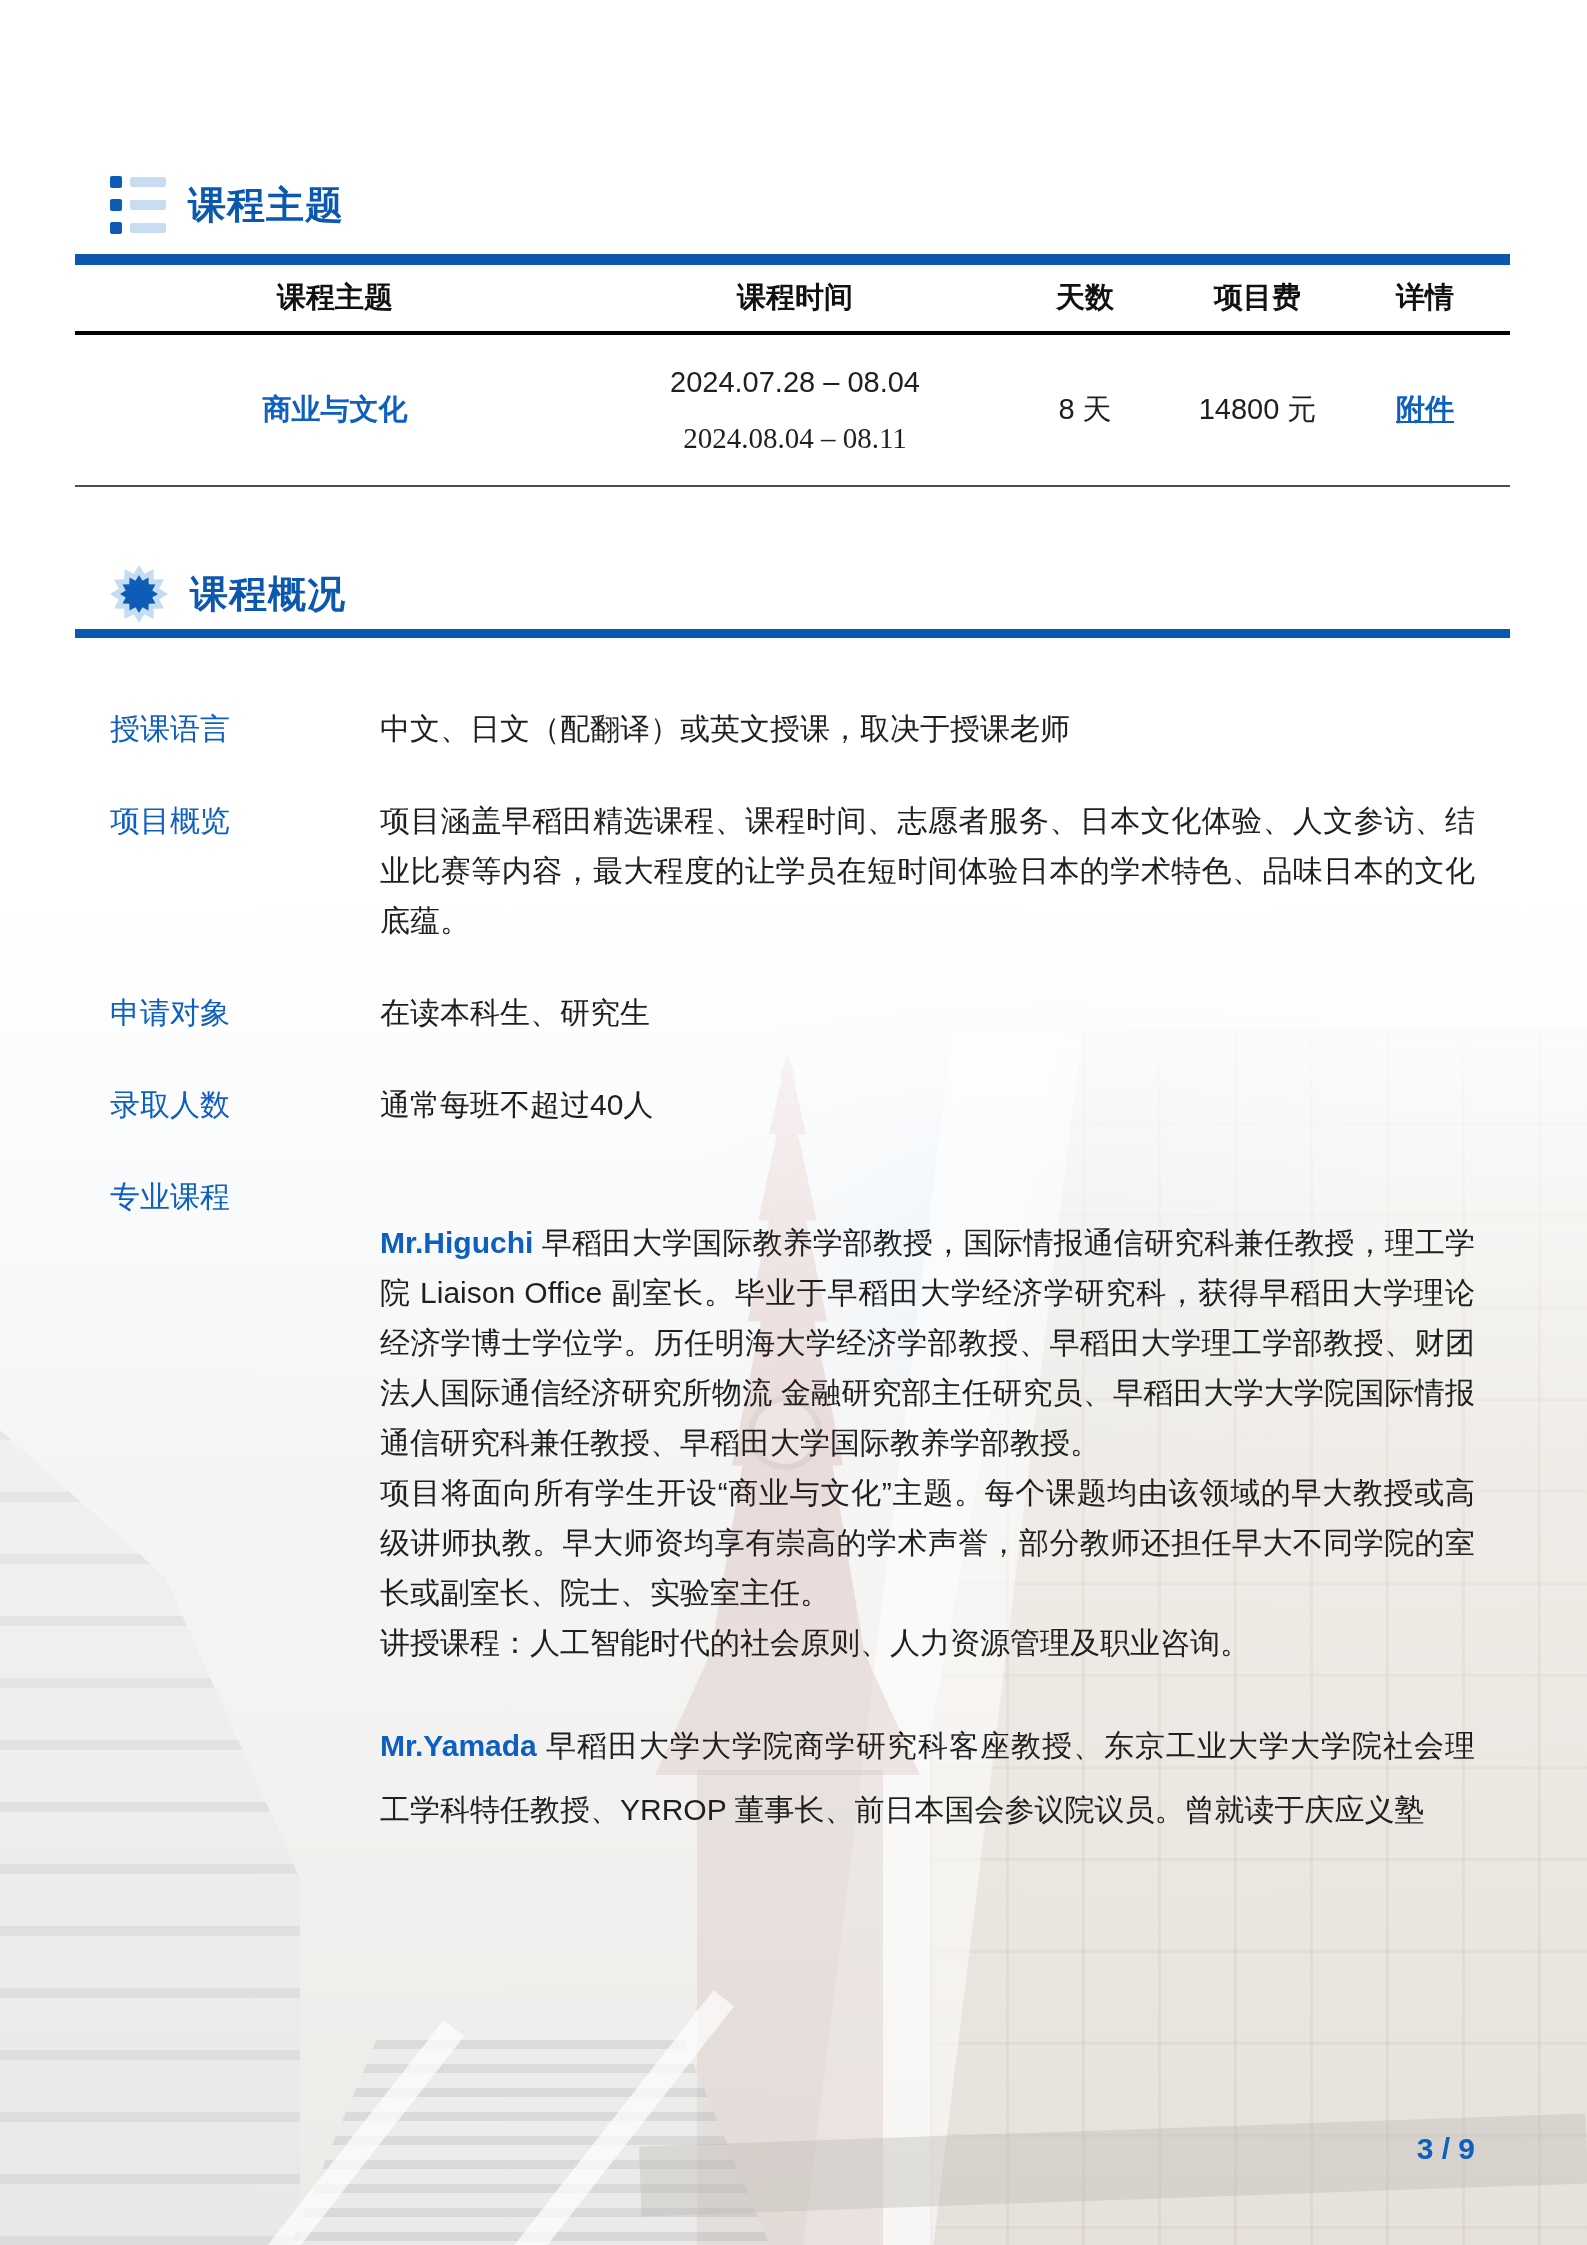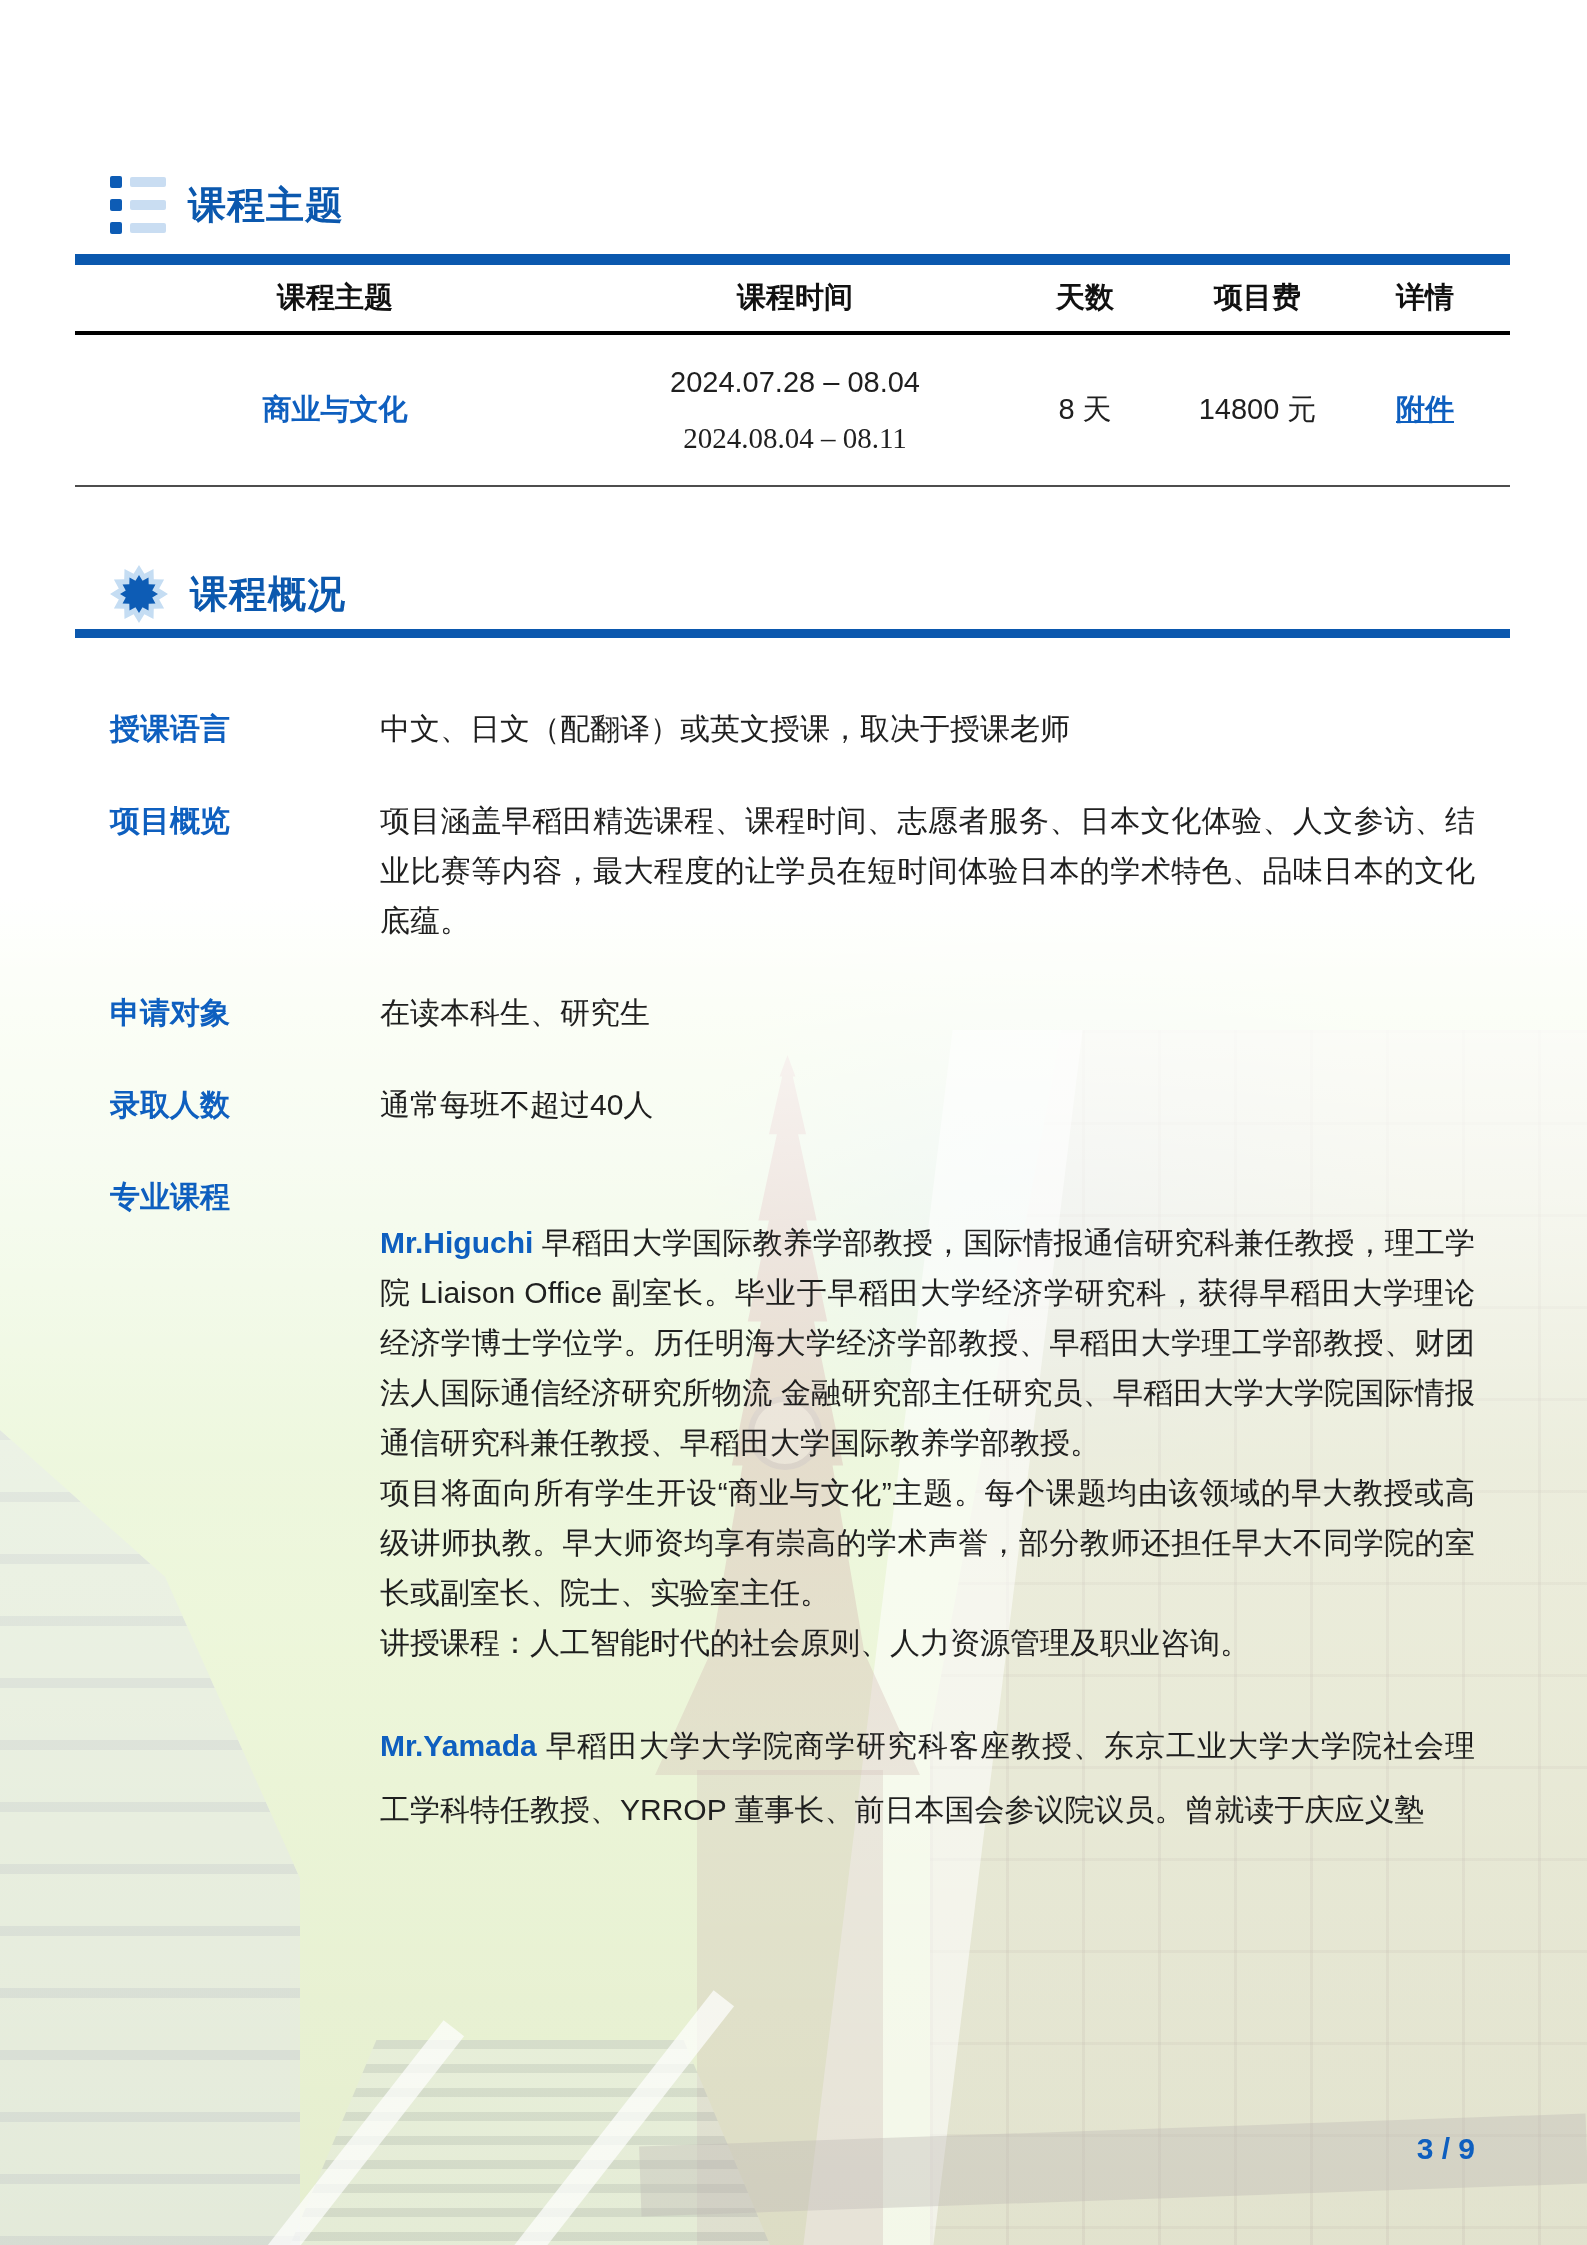--- a/index.html
+++ b/index.html
@@ -1,17 +1,17 @@
 <!DOCTYPE html>
 <html><head>
 <meta charset="utf-8">
 <style>
   html,body{margin:0;padding:0;background:#fff;}
   .page{
-    position:relative;width:1587px;height:2245px;overflow:hidden;background:#bef264;
+    position:relative;width:1587px;height:2245px;overflow:hidden;background:#e5e5e5;
     font-family:"Liberation Sans","DejaVu Sans",sans-serif;color:#1f1f1f;
   }
   
   .bg{position:absolute;inset:0;z-index:0;}
   .photo-base{position:absolute;left:0;right:0;top:900px;bottom:0;
     background:linear-gradient(to bottom,rgba(224,232,242,0) 0,rgba(220,230,240,.5) 18%,rgba(230,228,222,.55) 55%,rgba(212,206,196,.6) 100%);}
   .sky{position:absolute;left:700px;top:930px;width:720px;height:560px;
     background:radial-gradient(ellipse at 50% 45%,rgba(148,190,232,.5),rgba(148,190,232,0) 70%);}
   .tower{position:absolute;left:655px;top:1055px;width:265px;height:720px;
     background:linear-gradient(to bottom,rgba(158,45,40,.6),rgba(150,60,50,.4) 55%,rgba(140,80,70,.28));
@@ -64,21 +64,21 @@
   .t-row .c{text-align:center;}
   .theme{font-weight:bold;color:#0E5FBF;}
   .dates div{line-height:46px;}
   .dates div + div{margin-top:10px;font-family:Liberation Serif, serif;}
   a.attach{font-weight:bold;color:#0E5FBF;text-decoration:underline;cursor:pointer;}
   
   .sec2{margin-top:78px;}
   .divider{margin:6px -35px 0 -35px;height:9px;background:#0B58AE;}
   .fields{margin-top:66px;}
   .frow{display:grid;grid-template-columns:270px 1fr;margin-bottom:42px;}
-  .flabel{font-size:30px;font-weight:bold;color:#0E5FBF;line-height:50px;align-self:start;}
+  .flabel{font-size:30px;font-weight:normal;color:#0E5FBF;line-height:50px;align-self:start;}
   .fvalue{font-size:30px;line-height:50px;text-align:justify;color:#1f1f1f;}
   .fvalue p{margin:0;}
   .fvalue p.para{margin-top:46px;}
   .fvalue p.para.first{margin-top:0;}
   .iname{font-weight:bold;color:#0E5FBF;}
   .course-line{margin:0;}
   .wide{line-height:64px;}
   .page-num{position:absolute;z-index:3;right:112px;top:2132px;font-size:30px;font-weight:bold;color:#0E5FBF;}
 </style>
 </head>

